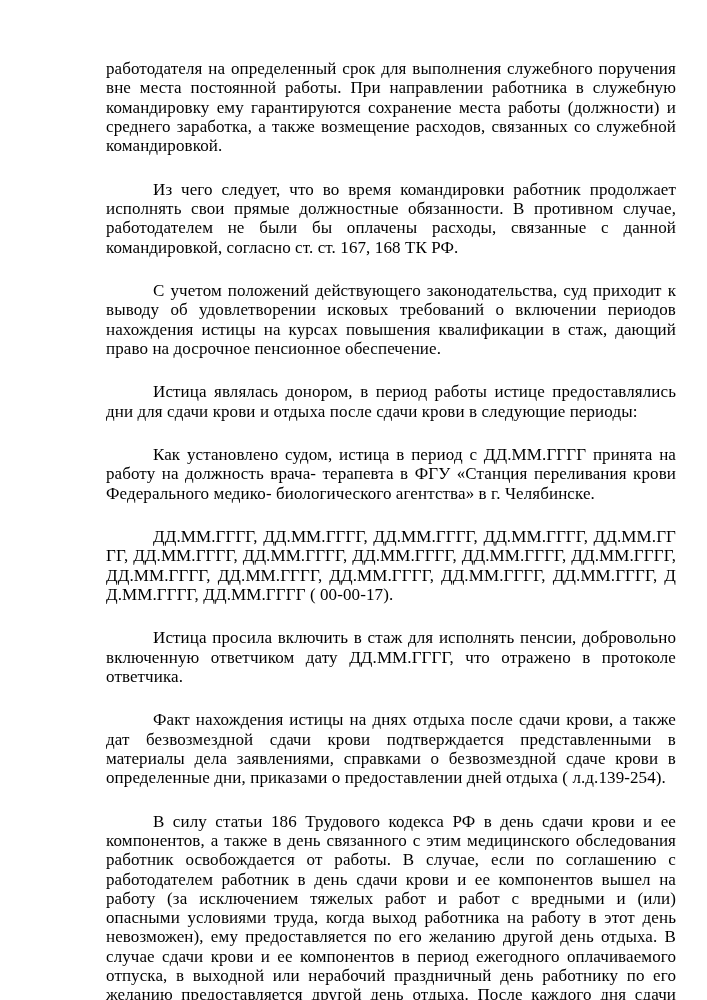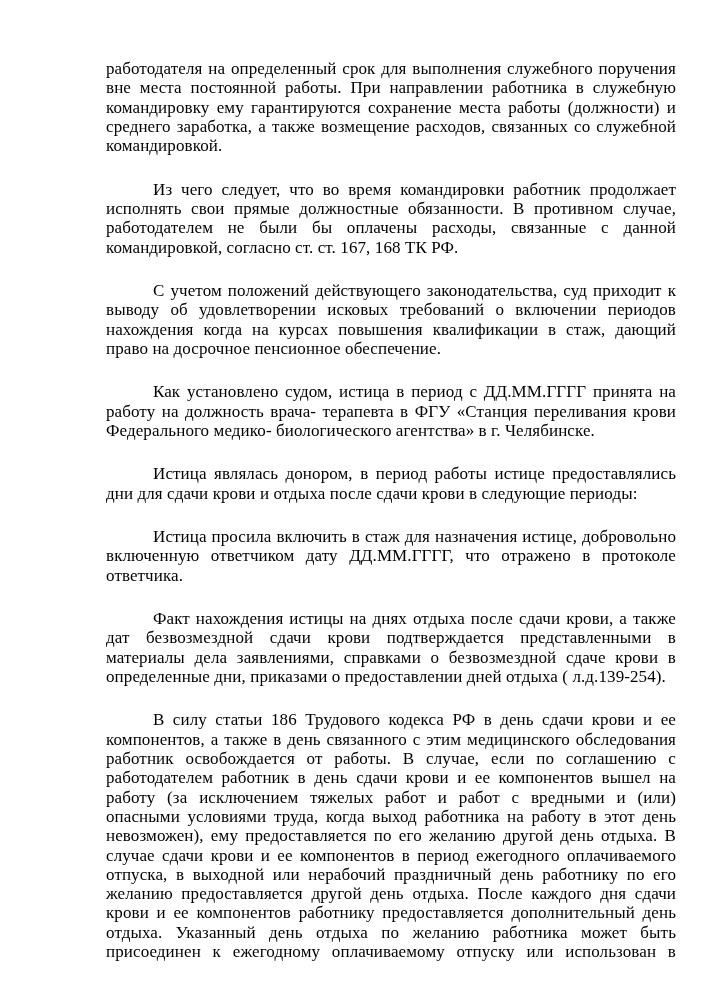--- a/index.html
+++ b/index.html
@@ -44,19 +44,20 @@
   .page p.cut {
     text-align-last: justify;
   }
 </style>
 </head>
 <body>
 
 <div class="page">
   <p>работодателя на определенный срок для выполнения служебного поручения вне места постоянной работы. При направлении работника в служебную командировку ему гарантируются сохранение места работы (должности) и среднего заработка, а также возмещение расходов, связанных со служебной командировкой.</p>
   <p class="indent">Из чего следует, что во время командировки работник продолжает исполнять свои прямые должностные обязанности. В противном случае, работодателем не были бы оплачены расходы, связанные с данной командировкой, согласно ст. ст. 167, 168 ТК РФ.</p>
-  <p class="indent">С учетом положений действующего законодательства, суд приходит к выводу об удовлетворении исковых требований о включении периодов нахождения когда на курсах повышения квалификации в стаж, дающий право на досрочное пенсионное обеспечение.</p>
+  <p class="indent">С учетом положений действующего законодательства, суд приходит к выводу об удовлетворении исковых требований о включении периодов нахождения истицы на курсах повышения квалификации в стаж, дающий право на досрочное пенсионное обеспечение.</p>
+  <p class="indent">Истица являлась донором, в период работы истице предоставлялись дни для сдачи крови и отдыха после сдачи крови в следующие периоды:</p>
   <p class="indent">Как установлено судом, истица в период с ДД.ММ.ГГГГ принята на работу на должность врача- терапевта в ФГУ «Станция переливания крови Федерального медико- биологического агентства» в г. Челябинске.</p>
-  <p class="indent">Истица являлась донором, в период работы истице предоставлялись дни для сдачи крови и отдыха после сдачи крови в следующие периоды:</p>
-  <p class="indent">Истица просила включить в стаж для назначения истице, добровольно включенную ответчиком дату ДД.ММ.ГГГГ, что отражено в протоколе ответчика.</p>
+  <p class="indent dates">ДД.ММ.ГГГГ, ДД.ММ.ГГГГ, ДД.ММ.ГГГГ, ДД.ММ.ГГГГ, ДД.ММ.ГГГГ, ДД.ММ.ГГГГ, ДД.ММ.ГГГГ, ДД.ММ.ГГГГ, ДД.ММ.ГГГГ, ДД.ММ.ГГГГ, ДД.ММ.ГГГГ, ДД.ММ.ГГГГ, ДД.ММ.ГГГГ, ДД.ММ.ГГГГ, ДД.ММ.ГГГГ, ДД.ММ.ГГГГ, ДД.ММ.ГГГГ ( 00-00-17).</p>
+  <p class="indent">Истица просила включить в стаж для исполнять пенсии, добровольно включенную ответчиком дату ДД.ММ.ГГГГ, что отражено в протоколе ответчика.</p>
   <p class="indent">Факт нахождения истицы на днях отдыха после сдачи крови, а также дат безвозмездной сдачи крови подтверждается представленными в материалы дела заявлениями, справками о безвозмездной сдаче крови в определенные дни, приказами о предоставлении дней отдыха ( л.д.139-254).</p>
   <p class="indent cut">В силу статьи 186 Трудового кодекса РФ в день сдачи крови и ее компонентов, а также в день связанного с этим медицинского обследования работник освобождается от работы. В случае, если по соглашению с работодателем работник в день сдачи крови и ее компонентов вышел на работу (за исключением тяжелых работ и работ с вредными и (или) опасными условиями труда, когда выход работника на работу в этот день невозможен), ему предоставляется по его желанию другой день отдыха. В случае сдачи крови и ее компонентов в период ежегодного оплачиваемого отпуска, в выходной или нерабочий праздничный день работнику по его желанию предоставляется другой день отдыха. После каждого дня сдачи крови и ее компонентов работнику предоставляется дополнительный день отдыха. Указанный день отдыха по желанию работника может быть присоединен к ежегодному оплачиваемому отпуску или использован в</p>
 </div>
 
 </body></html>

